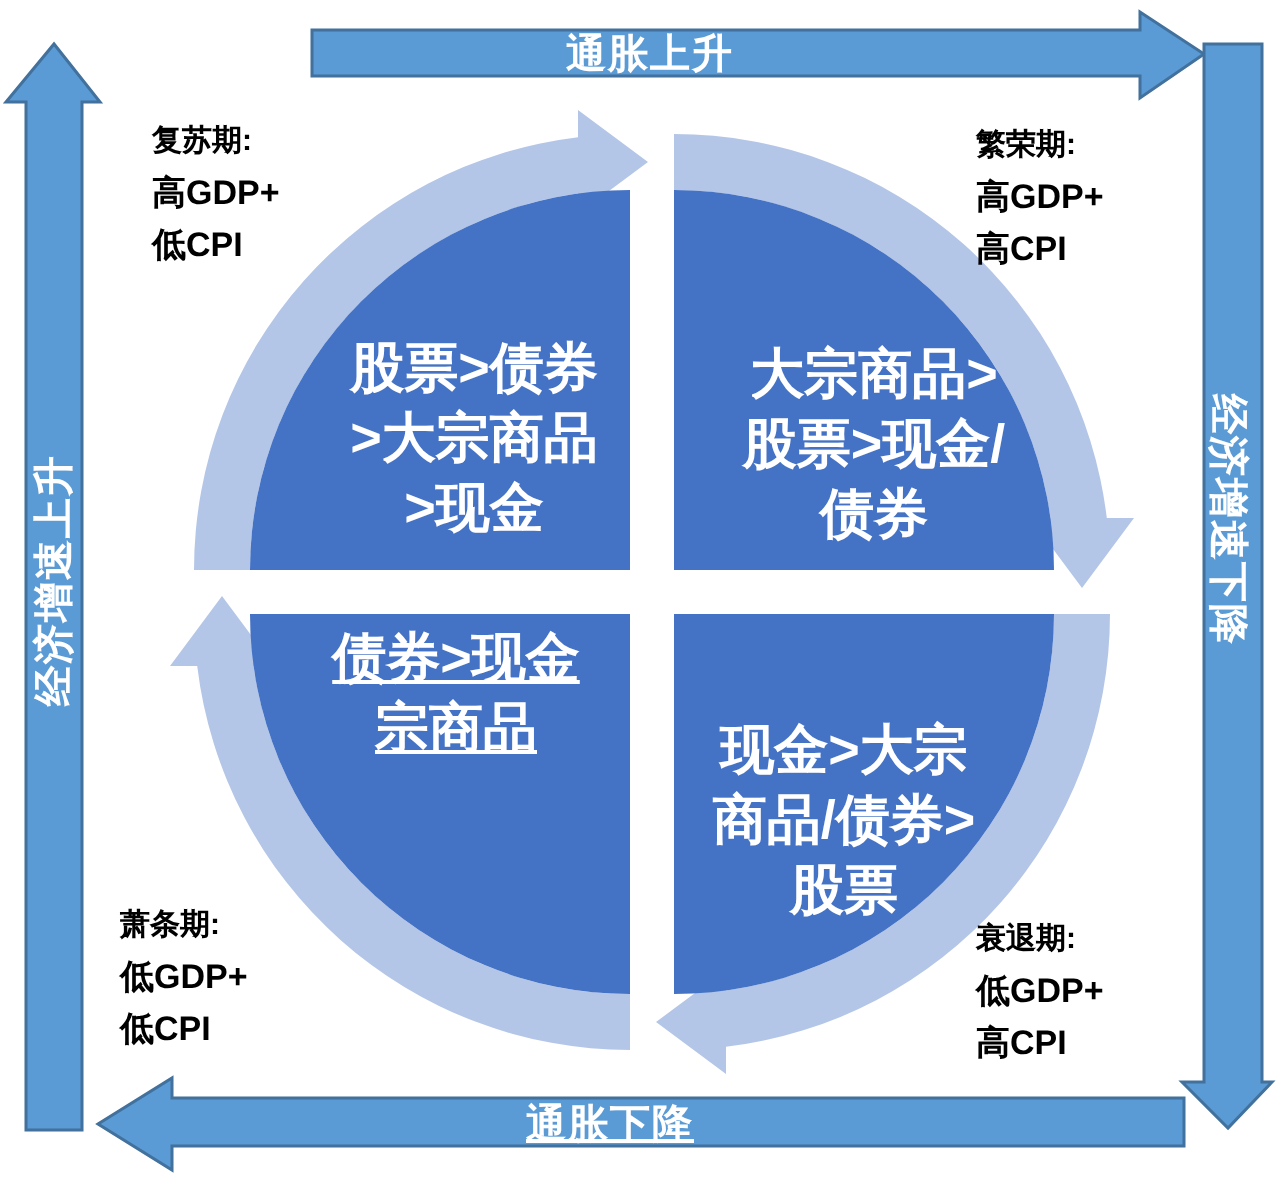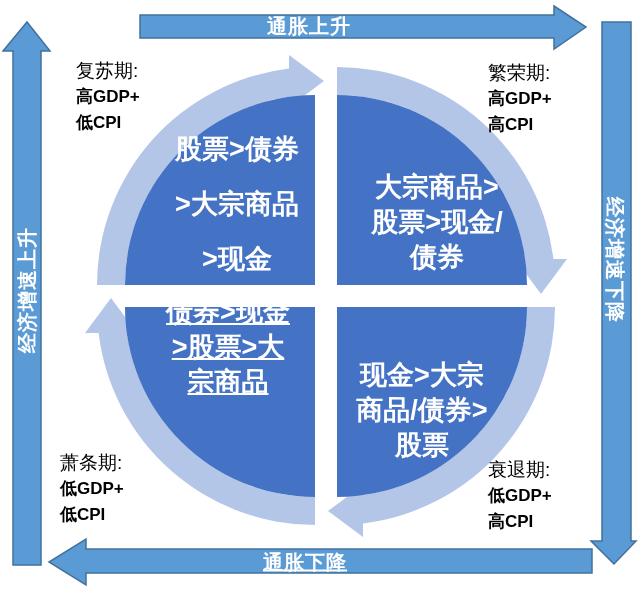--- a/index.html
+++ b/index.html
@@ -29,40 +29,40 @@
 
   
   .wheel{position:absolute;left:76px;top:46px;width:500px;height:500px;}
   .wheel .sector{fill:var(--sector);}
   .wheel .band{fill:var(--band);}
 
   
   .alloc{position:absolute;width:212px;height:110px;display:flex;flex-direction:column;
     align-items:center;justify-content:center;color:var(--wheel-text);font-size:27px;
     font-weight:bold;line-height:35px;text-align:center;white-space:nowrap;}
-  .alloc-tl{left:131px;top:149px;gap:20px;}
+  .alloc-tl{left:131px;top:164px;}
   .alloc-tr{left:315px;top:167px;padding-left:32px;}
   .alloc-bl{left:122px;top:292px;text-decoration:underline;}
   .alloc-br{left:316px;top:311px;margin-top:44px;}
 
   
   .phase{position:absolute;color:var(--label-text);font-size:17px;line-height:26px;}
-  .phase .phase-title{display:block;font-size:19px;font-weight:normal;}
+  .phase .phase-title{display:block;font-size:15px;font-weight:bold;}
   .phase span{display:block;font-weight:bold;}
   .phase-tl{left:76px;top:58px;}
   .phase-tr{left:488px;top:60px;}
   .phase-bl{left:60px;top:450px;}
   .phase-br{left:488px;top:457px;}
 </style>
 </head>
 <body>
 
 <div class="stage">
 
-  <div class="axis axis-top" style="left:140px;top:4px;width:448px;height:47px;">
+  <div class="axis axis-top" style="left:156px;top:4px;width:448px;height:47px;">
     <svg viewBox="0 0 448 47" preserveAspectRatio="none">
       <polygon points="0,11 414,11 414,2 446,23 414,45 414,34 0,34"></polygon>
     </svg>
     <span class="axis-label">通胀上升</span>
   </div>
 
   <div class="axis axis-bottom" style="left:46px;top:538px;width:546px;height:48px;">
     <svg viewBox="0 0 546 48" preserveAspectRatio="none">
       <polygon points="546,11 40,11 40,1 3,24 40,47 40,35 546,35"></polygon>
     </svg>
@@ -103,21 +103,20 @@
     <span>&gt;大宗商品</span>
     <span>&gt;现金</span>
   </div>
   <div class="alloc alloc-tr">
     <span>大宗商品&gt;</span>
     <span>股票&gt;现金/</span>
     <span>债券</span>
   </div>
   <div class="alloc alloc-bl">
     <span>债券&gt;现金</span>
-    <span>&gt;股票&gt;大</span>
     <span>宗商品</span>
   </div>
   <div class="alloc alloc-br">
     <span>现金&gt;大宗</span>
     <span>商品/债券&gt;</span>
     <span>股票</span>
   </div>
 
   <div class="phase phase-tl">
     <span class="phase-title">复苏期:</span>

